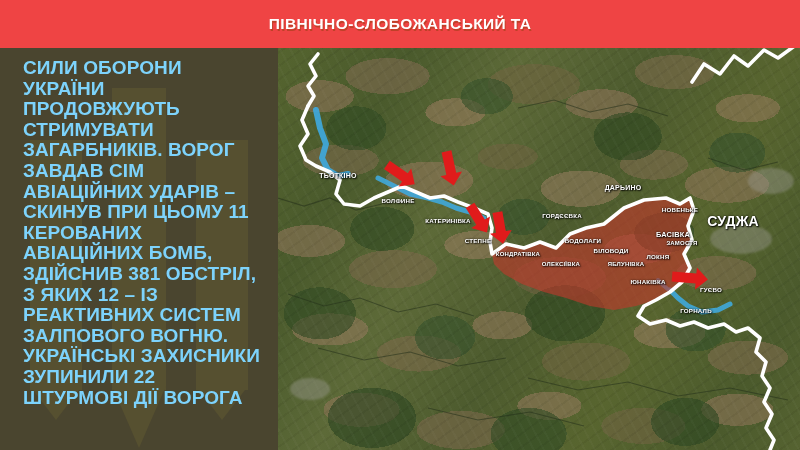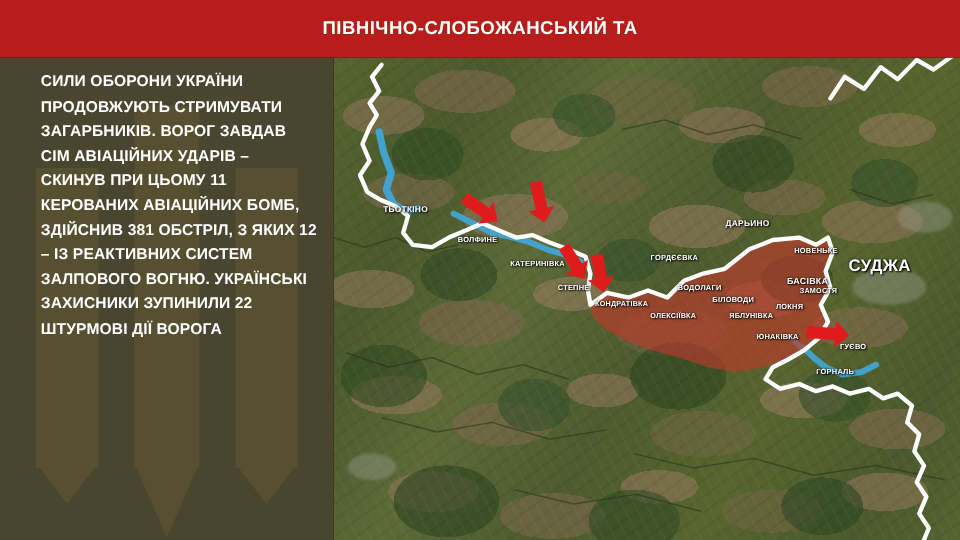--- a/index.html
+++ b/index.html
@@ -4,21 +4,21 @@
 <style>
   * { margin:0; padding:0; box-sizing:border-box; }
   html,body { width:800px; height:450px; overflow:hidden; background:#000; }
   body { font-family:"Liberation Sans", sans-serif; }
 
   #app { position:relative; width:800px; height:450px; overflow:hidden; }
 
   
   #header {
     position:absolute; left:0; top:0; width:800px; height:48px;
-    background:#b91c1c; z-index:40;
+    background:#ef4444; z-index:40;
     display:flex; flex-direction:column; align-items:center; justify-content:center;
   }
   #header .hline {
     color:#FFFFFF; font-weight:bold; font-size:15.5px; letter-spacing:.4px;
     line-height:17.5px; text-transform:uppercase; white-space:nowrap;
     text-shadow:1px 1.5px 0 rgba(120,60,0,.40);
   }
 
   
   #panel {
@@ -35,22 +35,22 @@
              border-top:34px solid #565030; background:none; }
   .wm-tipM { left:112px; top:338px; width:54px; height:0;
              border-left:27px solid transparent; border-right:27px solid transparent;
              border-top:62px solid #565030; background:none; }
   .wm-tipR { left:196px; top:338px; width:52px; height:0;
              border-left:26px solid transparent; border-right:26px solid transparent;
              border-top:34px solid #565030; background:none; }
 
   #panel-text {
     position:relative; z-index:3;
-    padding:10px 14px 0 34px;
-    color:#ffffff; font-weight:bold; font-size:13px; line-height:20.6px;
+    padding:10px 14px 0 23px;
+    color:#7dd3fc; font-weight:bold; font-size:19px; line-height:20.6px;
     text-transform:uppercase; letter-spacing:.1px;
   }
 
   
   #map {
     position:absolute; left:278px; top:48px; width:522px; height:402px;
     overflow:hidden; background:#4b5a35; z-index:10;
   }
   
   .sat { position:absolute; inset:0; }

